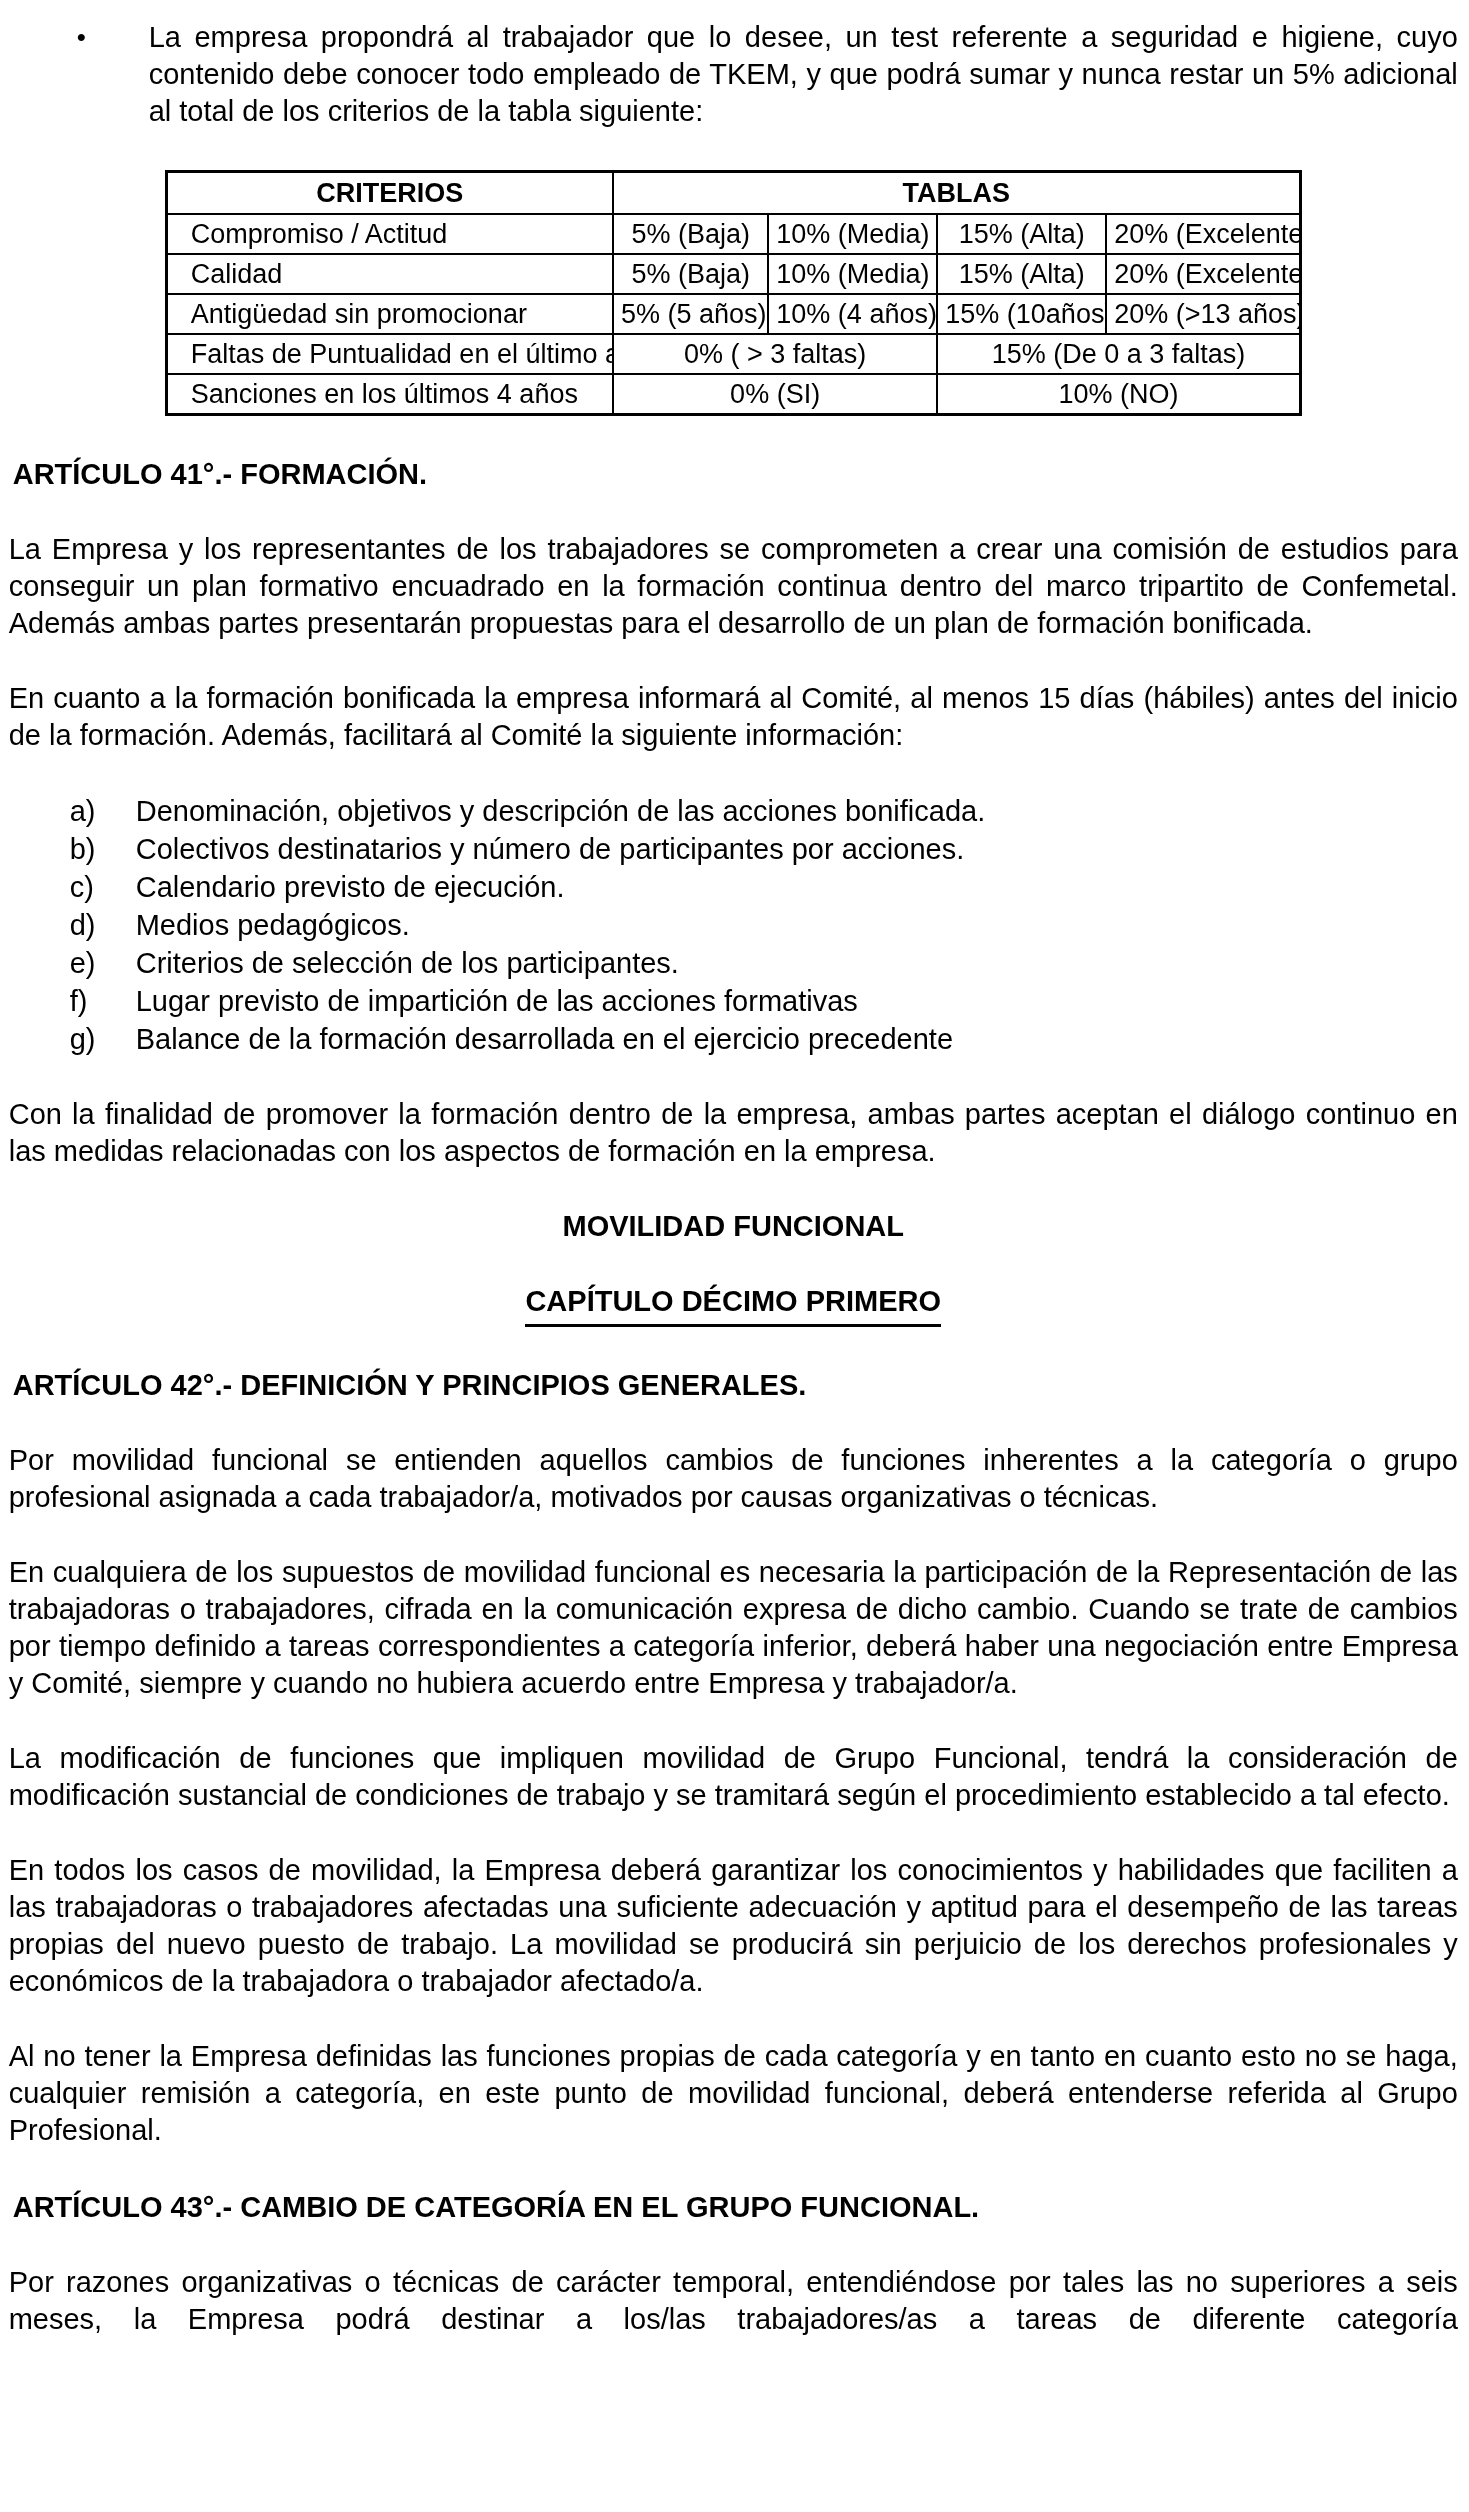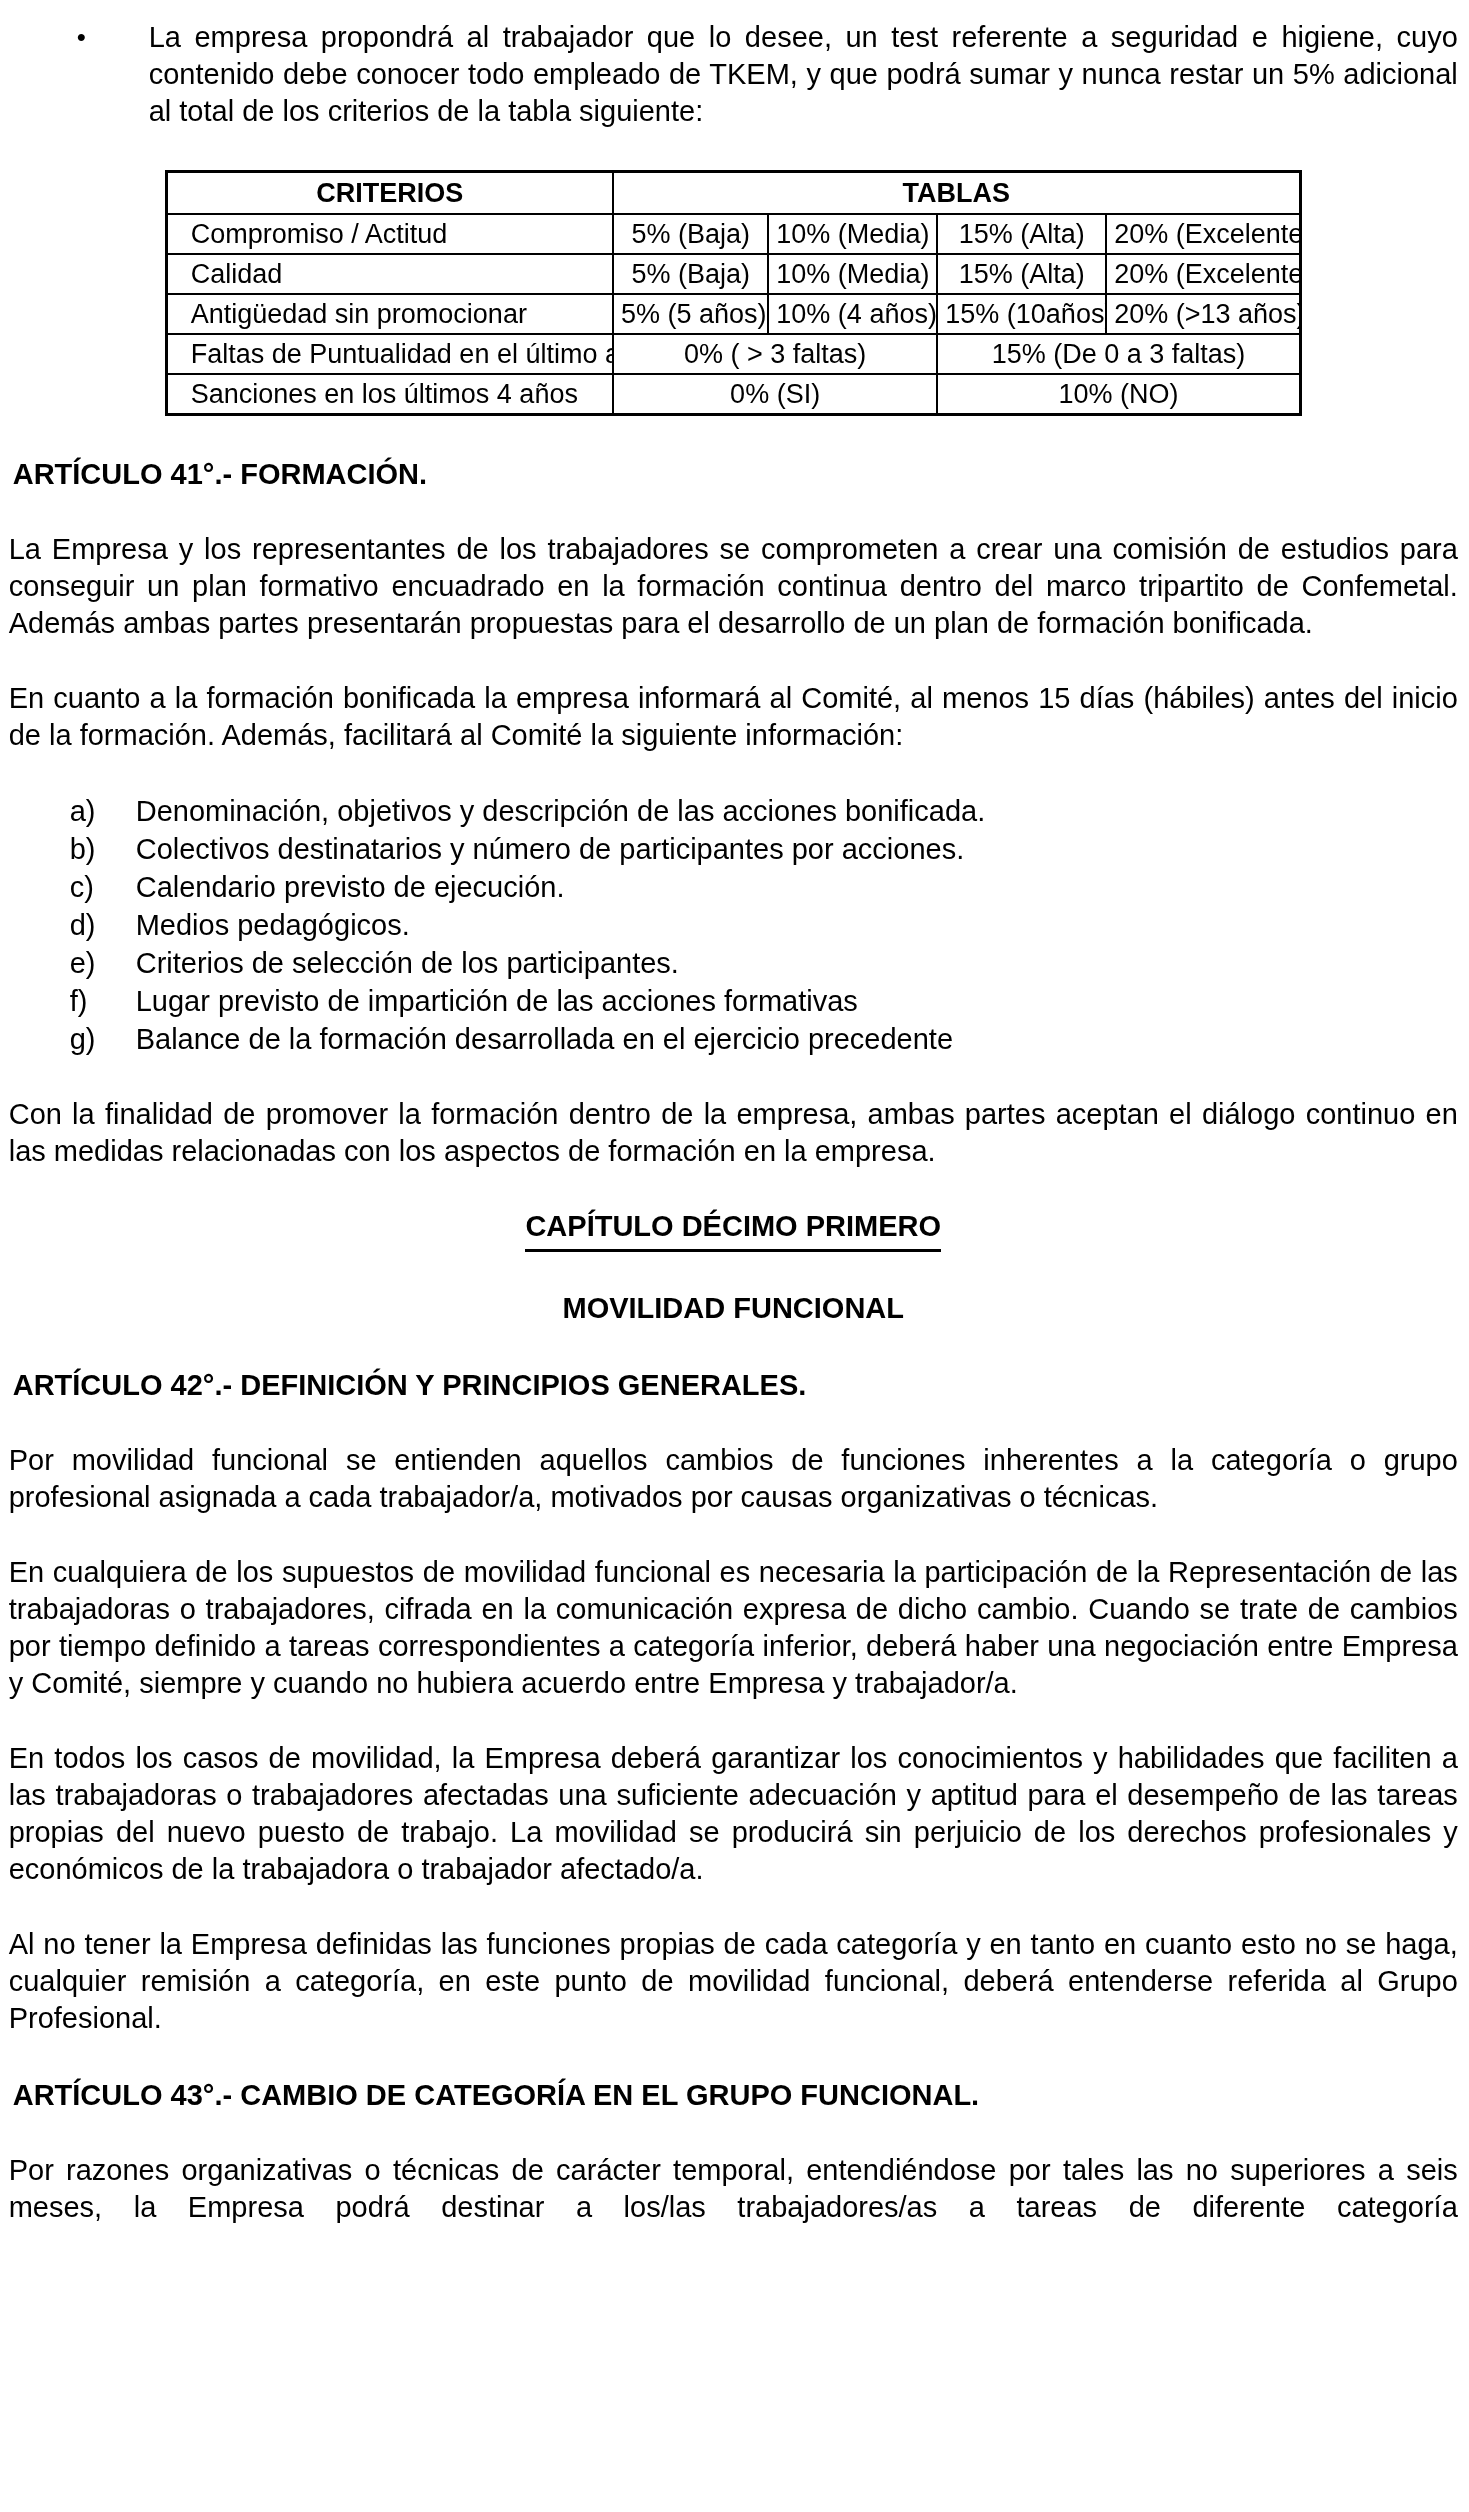--- a/index.html
+++ b/index.html
@@ -146,26 +146,27 @@
       <span class="letter-text">Lugar previsto de impartición de las acciones formativas</span>
     </div>
     <div class="letter-item">
       <span class="letter-marker">g)</span>
       <span class="letter-text">Balance de la formación desarrollada en el ejercicio precedente</span>
     </div>
   </div>
 
   <p class="gap">Con la finalidad de promover la formación dentro de la empresa, ambas partes aceptan el diálogo continuo en las medidas relacionadas con los aspectos de formación en la empresa.</p>
 
+  <p class="h-center">MOVILIDAD FUNCIONAL</p>
   <p class="h-center h-underline"><span>CAPÍTULO DÉCIMO PRIMERO</span></p>
-  <p class="h-center">MOVILIDAD FUNCIONAL</p>
 
   <p class="h-art">ARTÍCULO 42°.- DEFINICIÓN Y PRINCIPIOS GENERALES.</p>
   <p class="gap">Por movilidad funcional se entienden aquellos cambios de funciones inherentes a la categoría o grupo profesional asignada a cada trabajador/a, motivados por causas organizativas o técnicas.</p>
   <p class="gap">En cualquiera de los supuestos de movilidad funcional es necesaria la participación de la Representación de las trabajadoras o trabajadores, cifrada en la comunicación expresa de dicho cambio. Cuando se trate de cambios por tiempo definido a tareas correspondientes a categoría inferior, deberá haber una negociación entre Empresa y Comité, siempre y cuando no hubiera acuerdo entre Empresa y trabajador/a.</p>
+  <p class="gap">La modificación de funciones que impliquen movilidad de Grupo Funcional, tendrá la consideración de modificación sustancial de condiciones de trabajo y se tramitará según el procedimiento establecido a tal efecto.</p>
   <p class="gap">En todos los casos de movilidad, la Empresa deberá garantizar los conocimientos y habilidades que faciliten a las trabajadoras o trabajadores afectadas una suficiente adecuación y aptitud para el desempeño de las tareas propias del nuevo puesto de trabajo. La movilidad se producirá sin perjuicio de los derechos profesionales y económicos de la trabajadora o trabajador afectado/a.</p>
   <p class="gap">Al no tener la Empresa definidas las funciones propias de cada categoría y en tanto en cuanto esto no se haga, cualquier remisión a categoría, en este punto de movilidad funcional, deberá entenderse referida al Grupo Profesional.</p>
 
   <p class="h-art">ARTÍCULO 43°.- CAMBIO DE CATEGORÍA EN EL GRUPO FUNCIONAL.</p>
   <p class="gap cut">Por razones organizativas o técnicas de carácter temporal, entendiéndose por tales las no superiores a seis meses, la Empresa podrá destinar a los/las trabajadores/as a tareas de diferente categoría</p>
 
 </div>
 
 
 </body></html>

